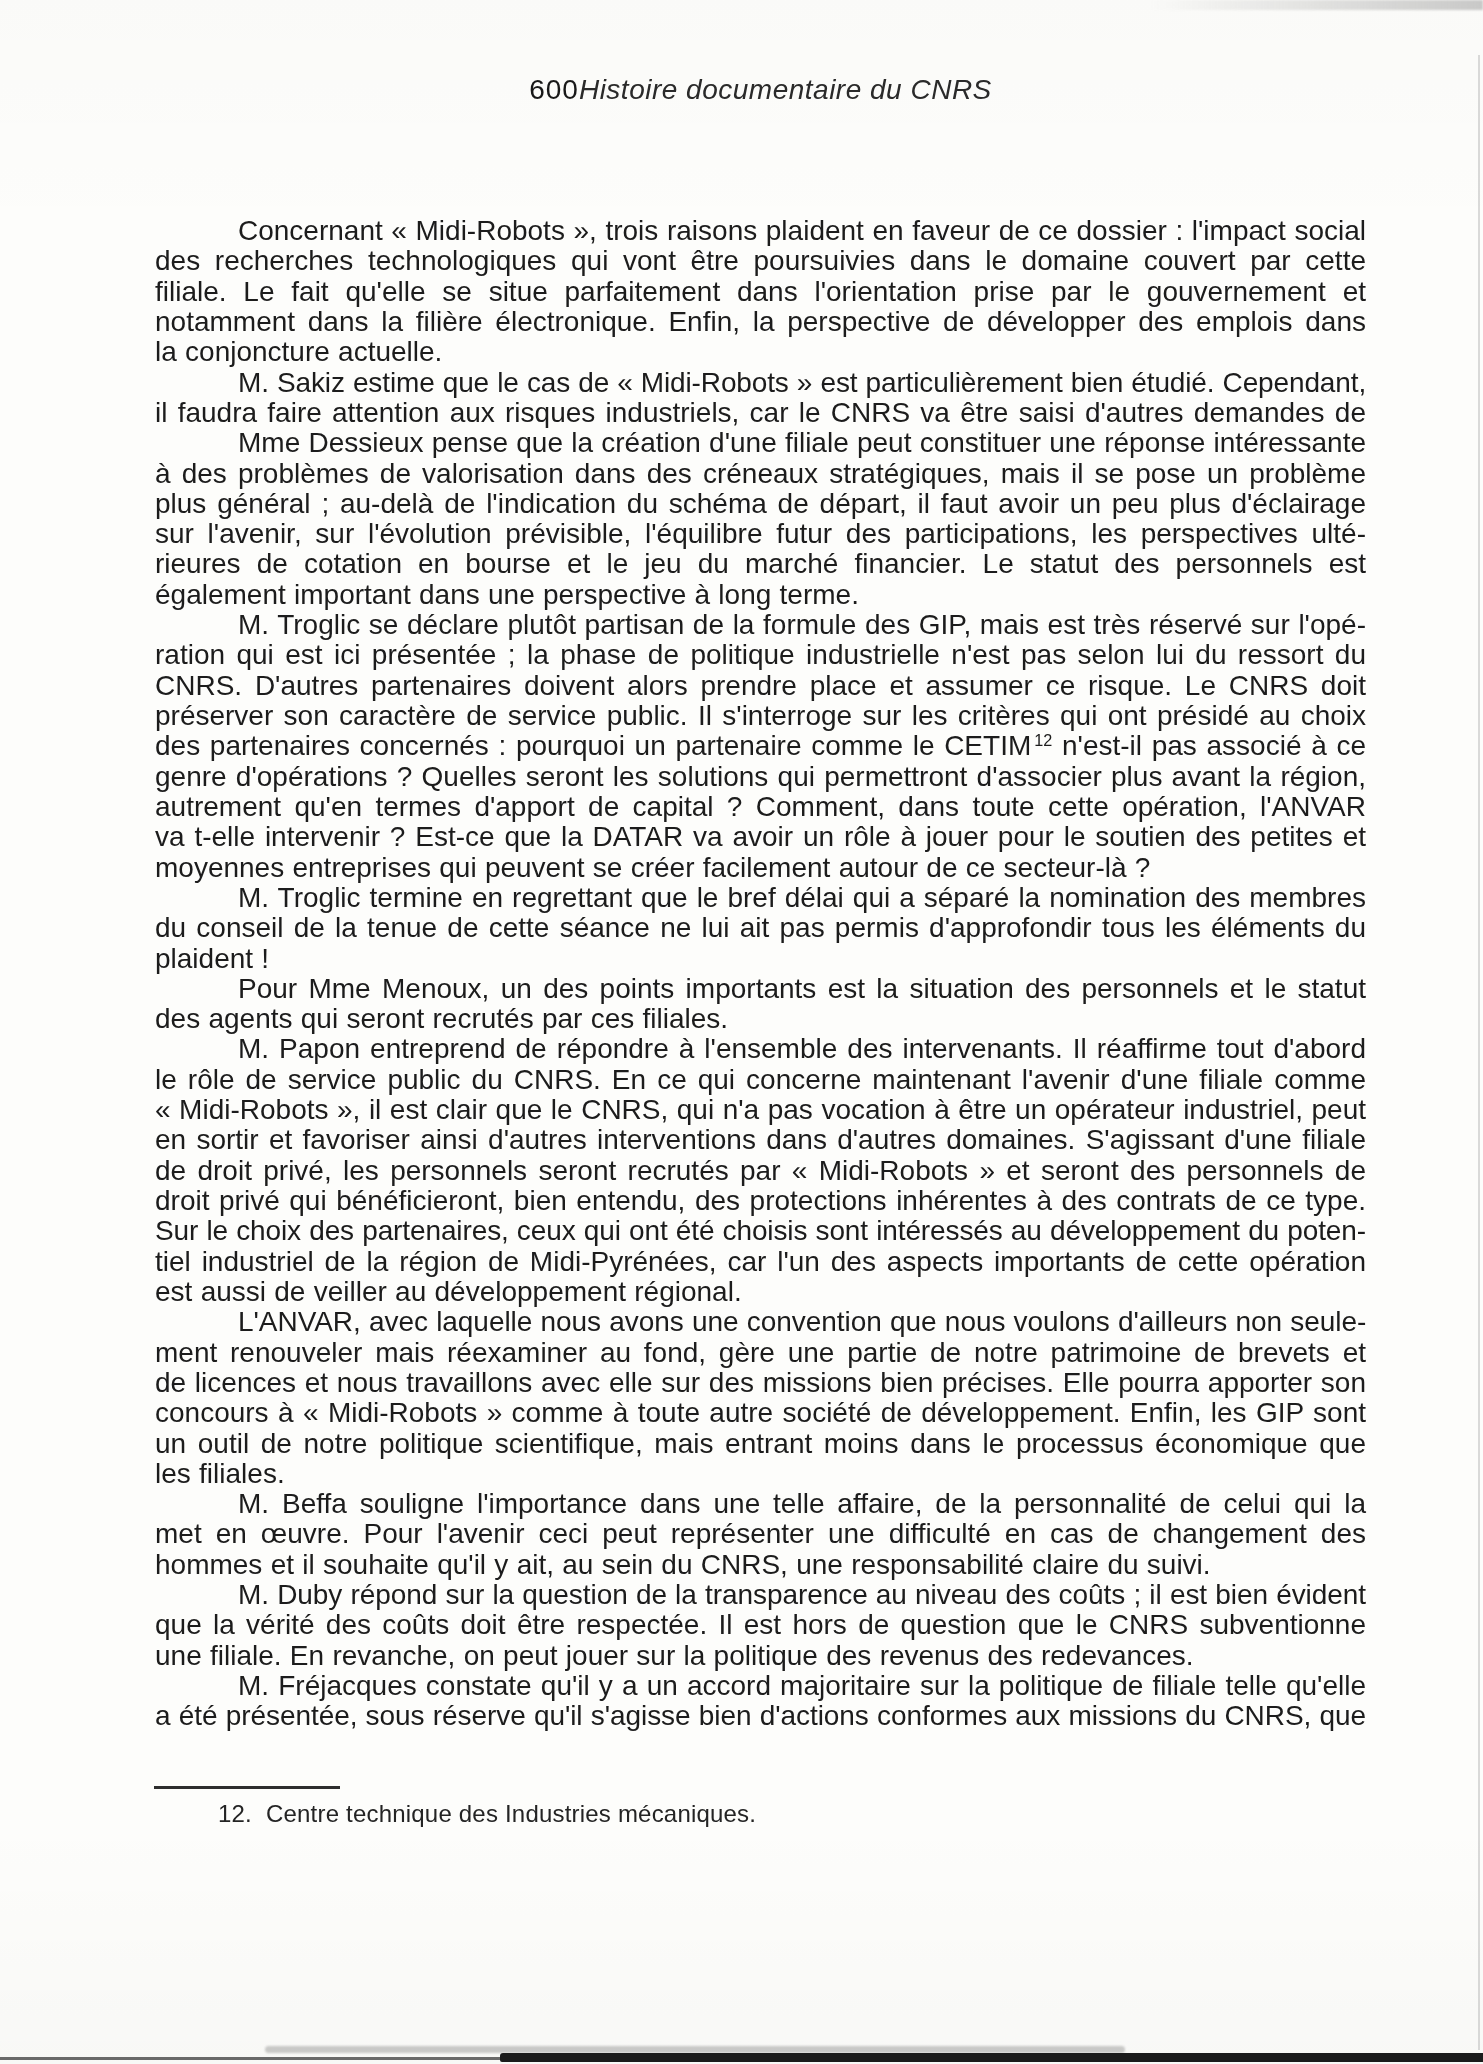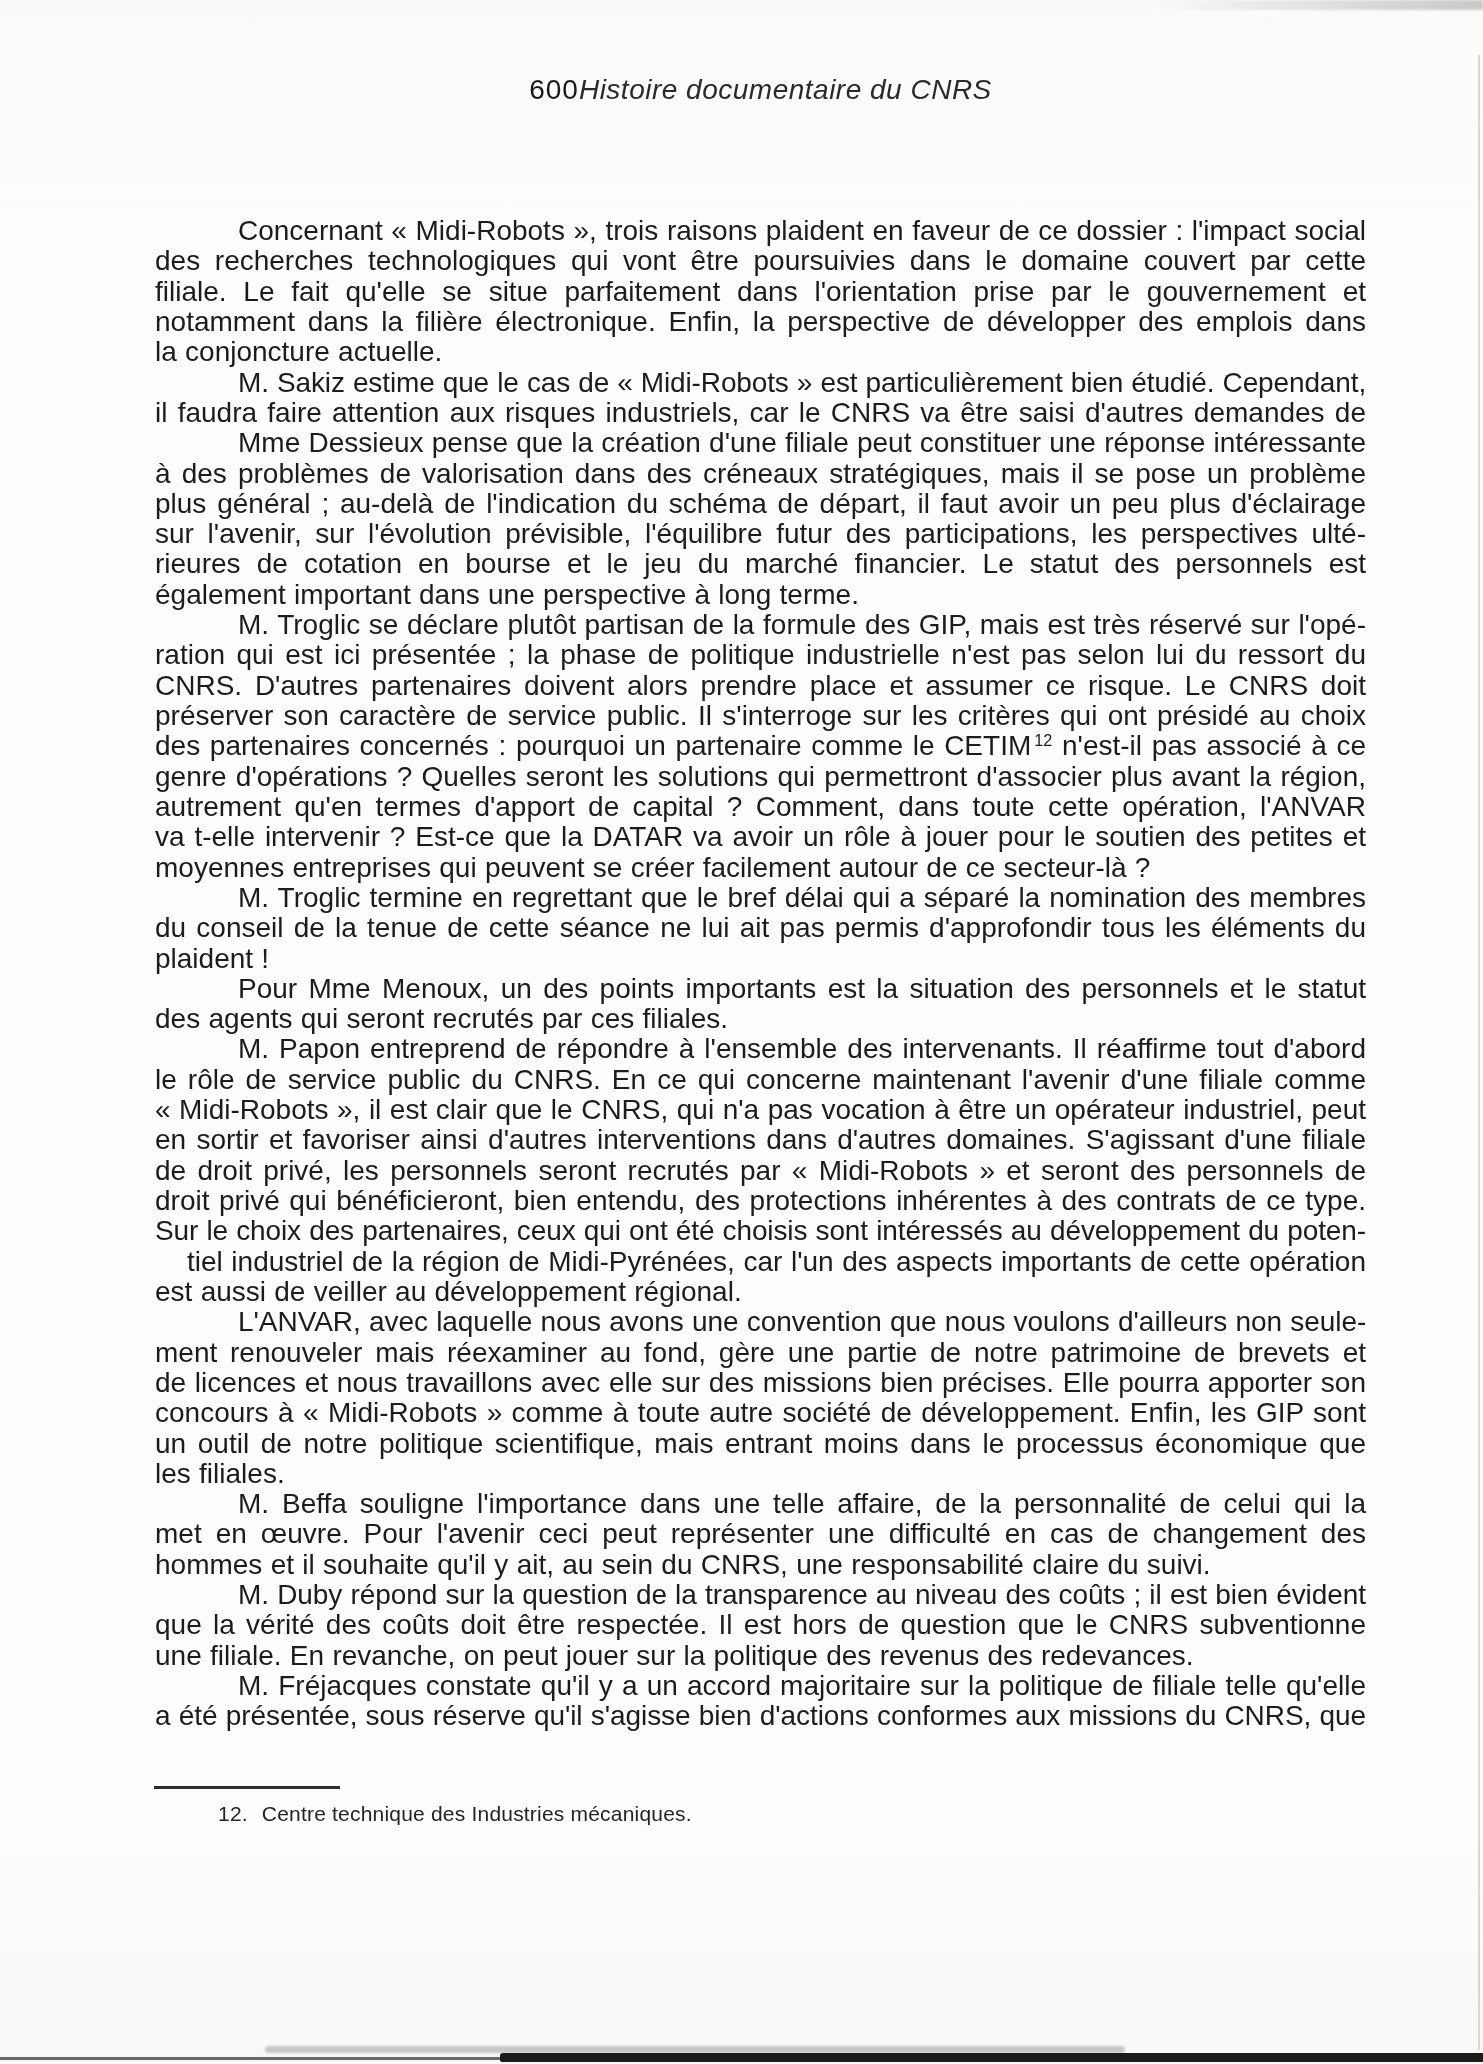--- a/index.html
+++ b/index.html
@@ -31,21 +31,21 @@
   }
   .jline.first{text-indent:83px;}
   .jline.last{text-align:left;text-align-last:left;}
   .jline sup{font-size:0.58em;line-height:0;vertical-align:9px;margin-left:3px;letter-spacing:0;}
   .footnote-rule{
     position:absolute;top:1786px;left:154px;width:186px;height:3px;
     background:#2e2e2e;
   }
   .footnote{
     position:absolute;top:1800px;left:218px;width:1100px;
-    font-size:21px;line-height:28px;color:#242424;letter-spacing:0.2px;
+    font-size:24px;line-height:28px;color:#242424;letter-spacing:0.2px;
   }
   .footnote .fn-marker{margin-right:14px;}
   
   .artifact{position:absolute;pointer-events:none;}
   .edge-bottom-thin{left:0;top:2057px;width:560px;height:3px;background:#3a3a3a;opacity:.75;}
   .edge-bottom-thick{left:500px;top:2053px;width:983px;height:9px;background:#1b1b1b;border-radius:3px 0 0 2px;}
   .edge-bottom-smudge{left:265px;top:2046px;width:860px;height:7px;background:rgba(90,90,90,.30);border-radius:4px;filter:blur(1px);}
   .corner-top-right{left:1150px;top:0;width:333px;height:10px;background:linear-gradient(90deg,rgba(160,160,160,0),rgba(140,140,140,.45));filter:blur(1px);}
   .edge-right-line{left:1478px;top:55px;width:2px;height:1995px;background:rgba(175,175,175,.45);}
   .paper-noise{left:0;top:0;width:1483px;height:2064px;
@@ -103,21 +103,21 @@
         <div class="jline last">des agents qui seront recrutés par ces filiales.</div>
       </div>
       <div class="para">
         <div class="jline first" style="white-space: normal;">M. Papon entreprend de répondre à l'ensemble des intervenants. Il réaffirme tout d'abord</div>
         <div class="jline" style="white-space: normal;">le rôle de service public du CNRS. En ce qui concerne maintenant l'avenir d'une filiale comme</div>
         <div class="jline" style="white-space: normal;">« Midi-Robots », il est clair que le CNRS, qui n'a pas vocation à être un opérateur industriel, peut</div>
         <div class="jline" style="white-space: normal;">en sortir et favoriser ainsi d'autres interventions dans d'autres domaines. S'agissant d'une filiale</div>
         <div class="jline" style="white-space: normal;">de droit privé, les personnels seront recrutés par « Midi-Robots » et seront des personnels de</div>
         <div class="jline" style="white-space: normal;">droit privé qui bénéficieront, bien entendu, des protections inhérentes à des contrats de ce type.</div>
         <div class="jline" style="white-space: nowrap; letter-spacing: -0.113402px;">Sur le choix des partenaires, ceux qui ont été choisis sont intéressés au développement du poten-</div>
-        <div class="jline" style="white-space: normal; margin-left: 32px;">tiel industriel de la région de Midi-Pyrénées, car l'un des aspects importants de cette opération</div>
+        <div class="jline" style="white-space: normal;">tiel industriel de la région de Midi-Pyrénées, car l'un des aspects importants de cette opération</div>
         <div class="jline last">est aussi de veiller au développement régional.</div>
       </div>
       <div class="para">
         <div class="jline first" style="white-space: nowrap; letter-spacing: -0.045977px;">L'ANVAR, avec laquelle nous avons une convention que nous voulons d'ailleurs non seule-</div>
         <div class="jline" style="white-space: normal;">ment renouveler mais réexaminer au fond, gère une partie de notre patrimoine de brevets et</div>
         <div class="jline" style="white-space: normal;">de licences et nous travaillons avec elle sur des missions bien précises. Elle pourra apporter son</div>
         <div class="jline" style="white-space: normal;">concours à « Midi-Robots » comme à toute autre société de développement. Enfin, les GIP sont</div>
         <div class="jline" style="white-space: normal;">un outil de notre politique scientifique, mais entrant moins dans le processus économique que</div>
         <div class="jline last">les filiales.</div>
       </div>

